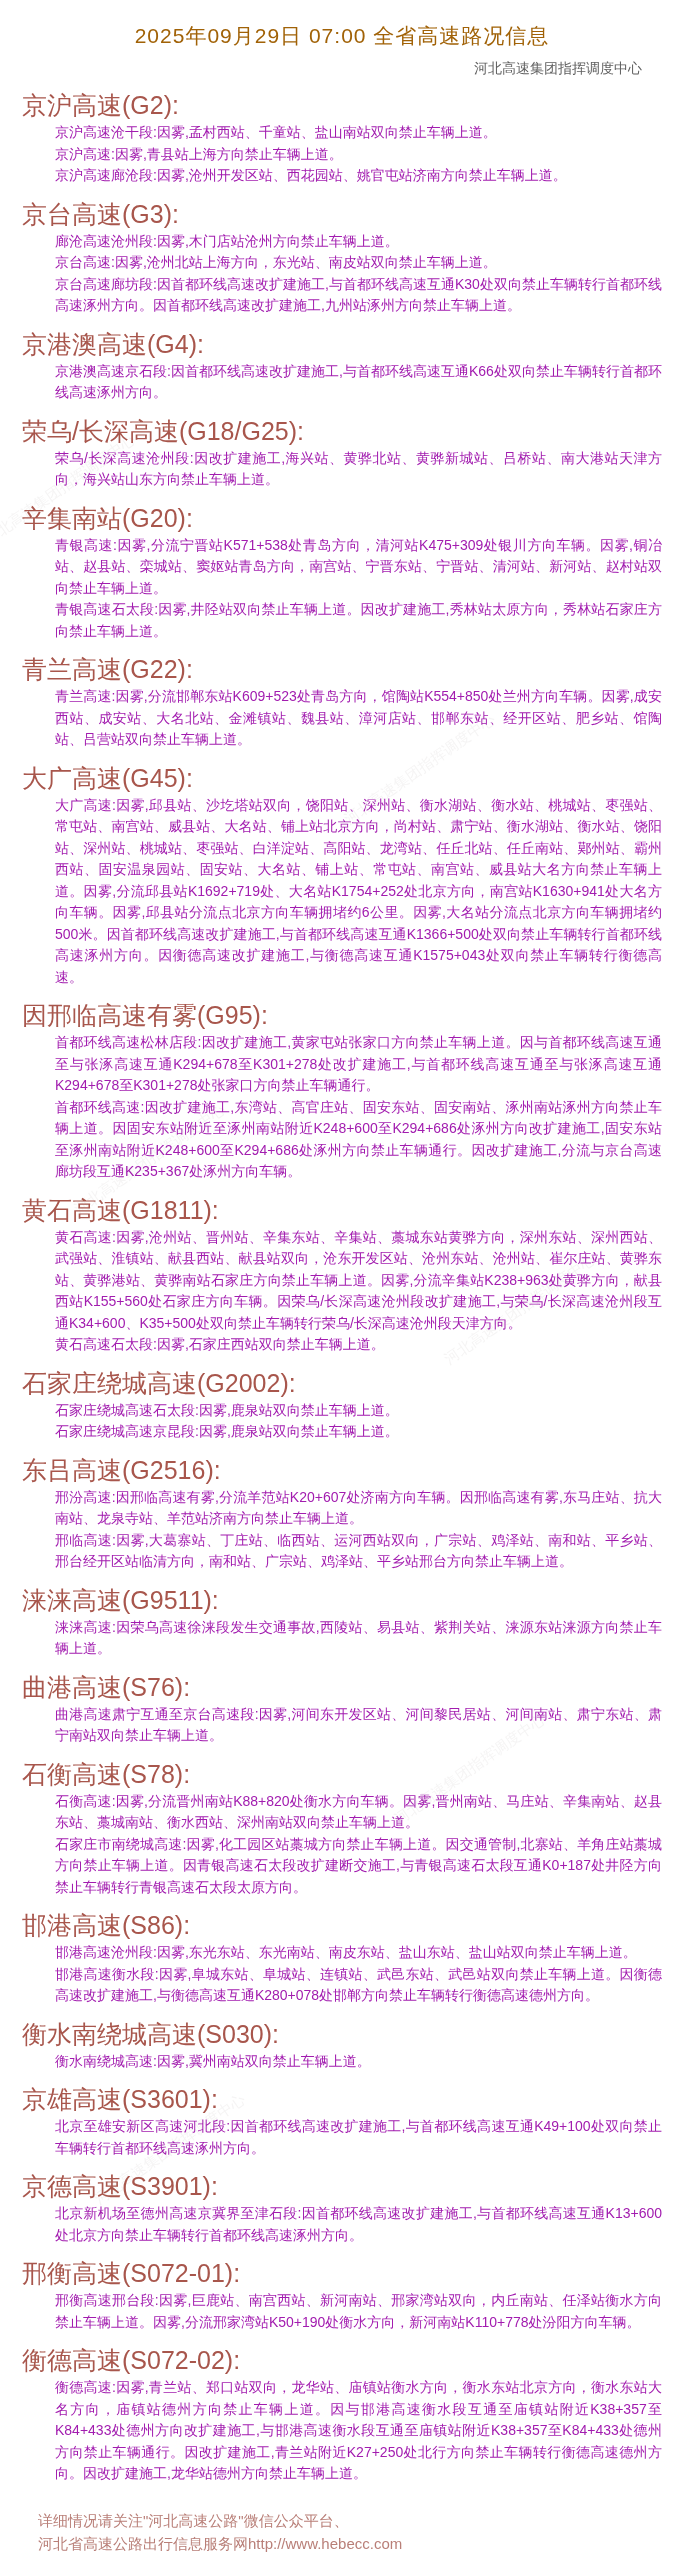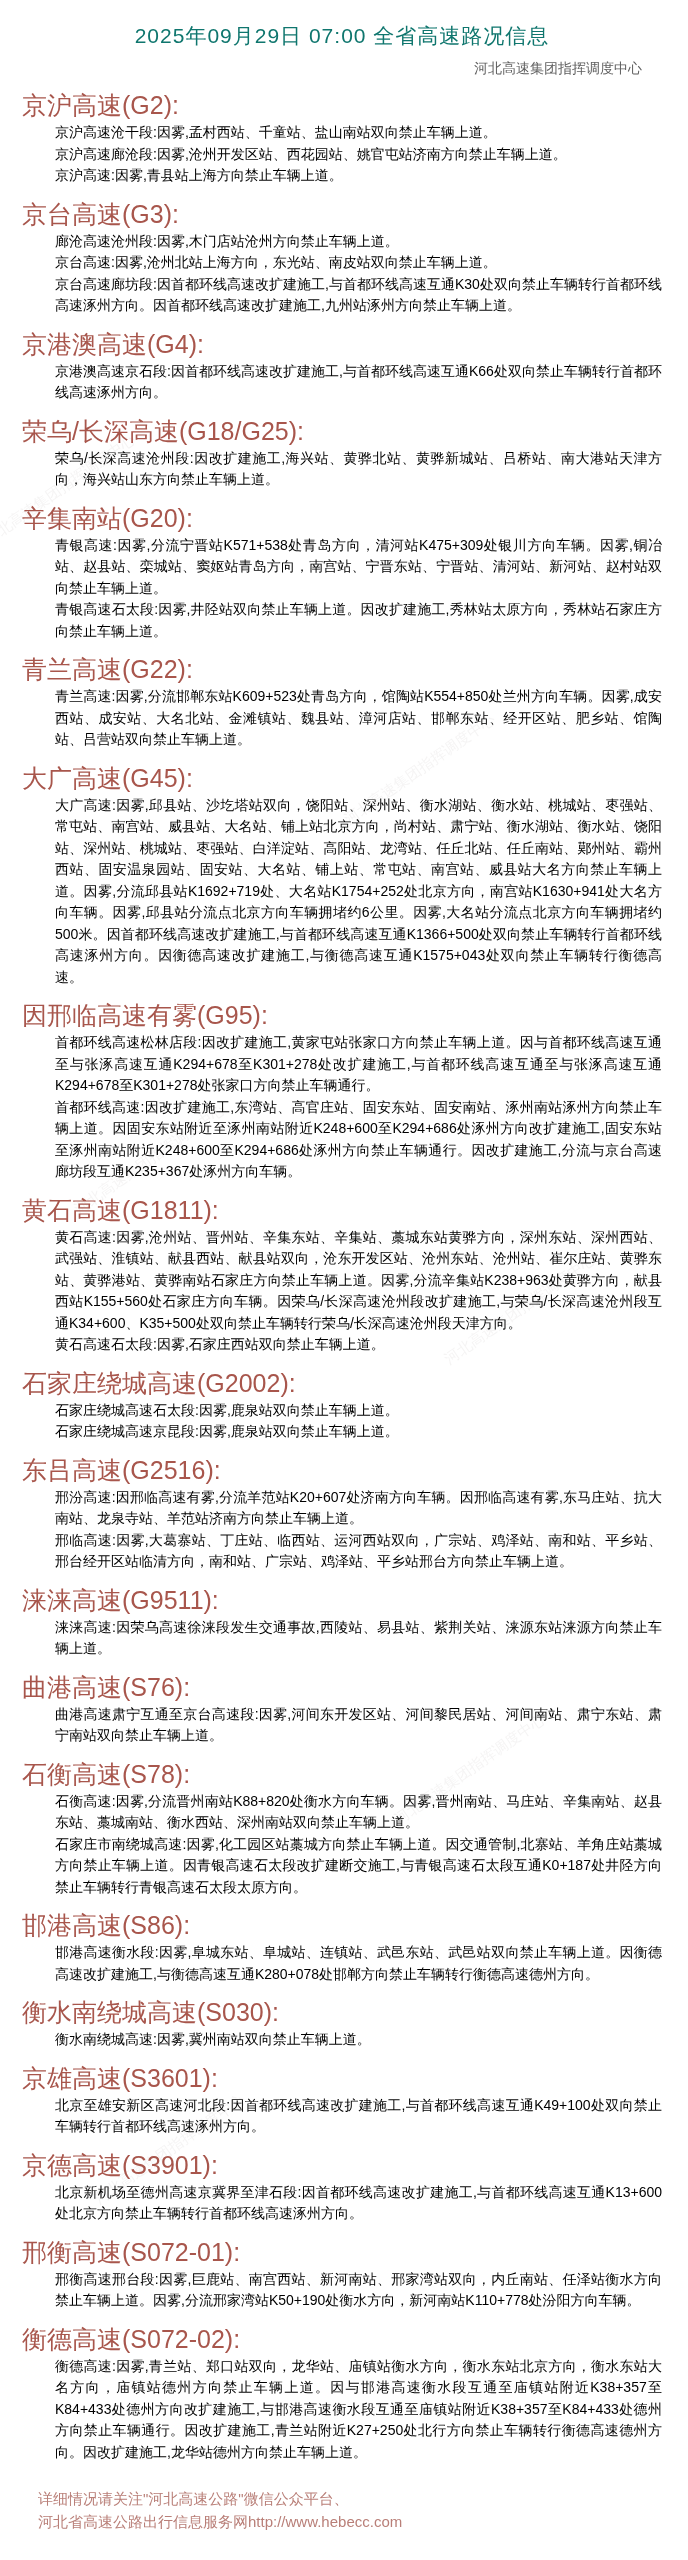--- a/index.html
+++ b/index.html
@@ -4,33 +4,33 @@
 <style>
   html, body { margin:0; padding:0; }
   body {
     width:688px; min-height:2560px; background:#ffffff;
     font-family:"Liberation Sans","DejaVu Sans",sans-serif;
     position:relative; overflow:hidden;
   }
   .page { padding:16px 26px 0 22px; position:relative; z-index:2; }
   .doc-title {
     text-align:center; font-size:21px; font-weight:400;
-    color:#0f766e; letter-spacing:1px; margin:6px 0 0 0;
+    color:#a16207; letter-spacing:1px; margin:6px 0 0 0;
   }
   .doc-subtitle {
     text-align:right; font-size:14px; color:#5f5f5f;
     margin-top:10px; padding-right:20px;
   }
   .road-title {
     font-size:25px; font-weight:400; color:#a8564c;
     margin:15px 0 4px 0; line-height:25px;
   }
   .road-paragraph {
     margin:0 0 0 33px; font-size:14px; line-height:21.5px;
-    color:#000000; text-align:justify; text-justify:inter-ideograph;
+    color:#a21caf; text-align:justify; text-justify:inter-ideograph;
   }
   .footer { margin-top:24px; margin-left:16px; }
   .footer-line {
     font-size:15px; line-height:23px; color:#b97f78; margin:0;
   }
   .footer-link { color:#b97f78; text-decoration:none; }
   .bg-watermark {
     position:absolute; z-index:1; color:rgba(160,150,150,0.10);
     font-size:15px; white-space:nowrap; transform:rotate(-35deg);
     pointer-events:none; user-select:none;
@@ -55,22 +55,22 @@
 <div class="page">
 
   <h1 class="doc-title">2025年09月29日 07:00 全省高速路况信息</h1>
   <div class="doc-subtitle">河北高速集团指挥调度中心</div>
 
   <div id="sections">
     <section class="road-section">
       <h2 class="road-title">京沪高速(G2):</h2>
       <div class="road-body">
           <p class="road-paragraph">京沪高速沧干段:因雾,孟村西站、千童站、盐山南站双向禁止车辆上道。</p>
+          <p class="road-paragraph">京沪高速:因雾,青县站上海方向禁止车辆上道。</p>
           <p class="road-paragraph">京沪高速廊沧段:因雾,沧州开发区站、西花园站、姚官屯站济南方向禁止车辆上道。</p>
-          <p class="road-paragraph">京沪高速:因雾,青县站上海方向禁止车辆上道。</p>
         </div>
     </section>
 
     <section class="road-section">
       <h2 class="road-title">京台高速(G3):</h2>
       <div class="road-body">
           <p class="road-paragraph">廊沧高速沧州段:因雾,木门店站沧州方向禁止车辆上道。</p>
           <p class="road-paragraph">京台高速:因雾,沧州北站上海方向，东光站、南皮站双向禁止车辆上道。</p>
           <p class="road-paragraph">京台高速廊坊段:因首都环线高速改扩建施工,与首都环线高速互通K30处双向禁止车辆转行首都环线高速涿州方向。因首都环线高速改扩建施工,九州站涿州方向禁止车辆上道。</p>
         </div>
@@ -162,20 +162,21 @@
       <h2 class="road-title">石衡高速(S78):</h2>
       <div class="road-body">
           <p class="road-paragraph">石衡高速:因雾,分流晋州南站K88+820处衡水方向车辆。因雾,晋州南站、马庄站、辛集南站、赵县东站、藁城南站、衡水西站、深州南站双向禁止车辆上道。</p>
           <p class="road-paragraph">石家庄市南绕城高速:因雾,化工园区站藁城方向禁止车辆上道。因交通管制,北寨站、羊角庄站藁城方向禁止车辆上道。因青银高速石太段改扩建断交施工,与青银高速石太段互通K0+187处井陉方向禁止车辆转行青银高速石太段太原方向。</p>
         </div>
     </section>
 
     <section class="road-section">
       <h2 class="road-title">邯港高速(S86):</h2>
       <div class="road-body">
+          <p class="road-paragraph">邯港高速沧州段:因雾,东光东站、东光南站、南皮东站、盐山东站、盐山站双向禁止车辆上道。</p>
           <p class="road-paragraph">邯港高速衡水段:因雾,阜城东站、阜城站、连镇站、武邑东站、武邑站双向禁止车辆上道。因衡德高速改扩建施工,与衡德高速互通K280+078处邯郸方向禁止车辆转行衡德高速德州方向。</p>
         </div>
     </section>
 
     <section class="road-section">
       <h2 class="road-title">衡水南绕城高速(S030):</h2>
       <div class="road-body">
           <p class="road-paragraph">衡水南绕城高速:因雾,冀州南站双向禁止车辆上道。</p>
         </div>
     </section>

